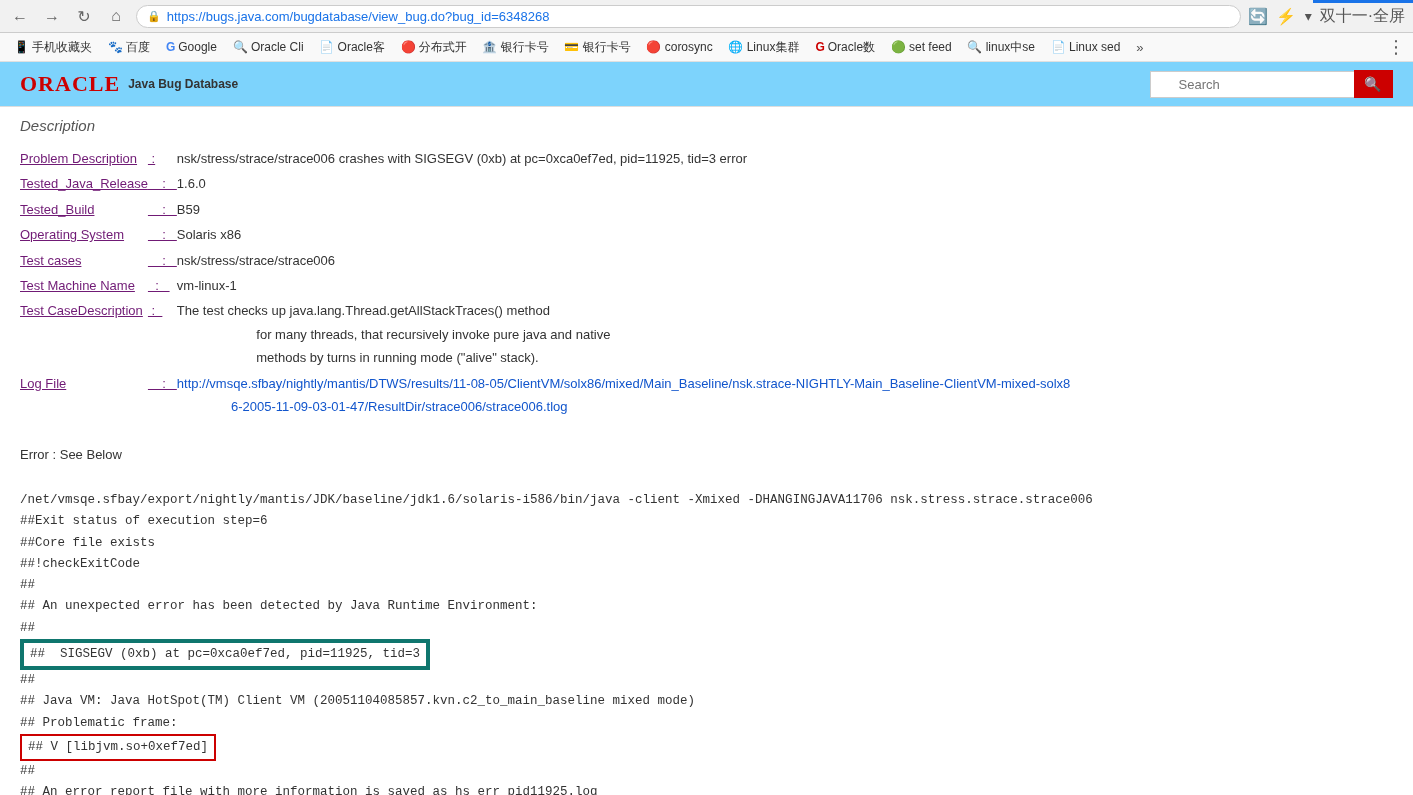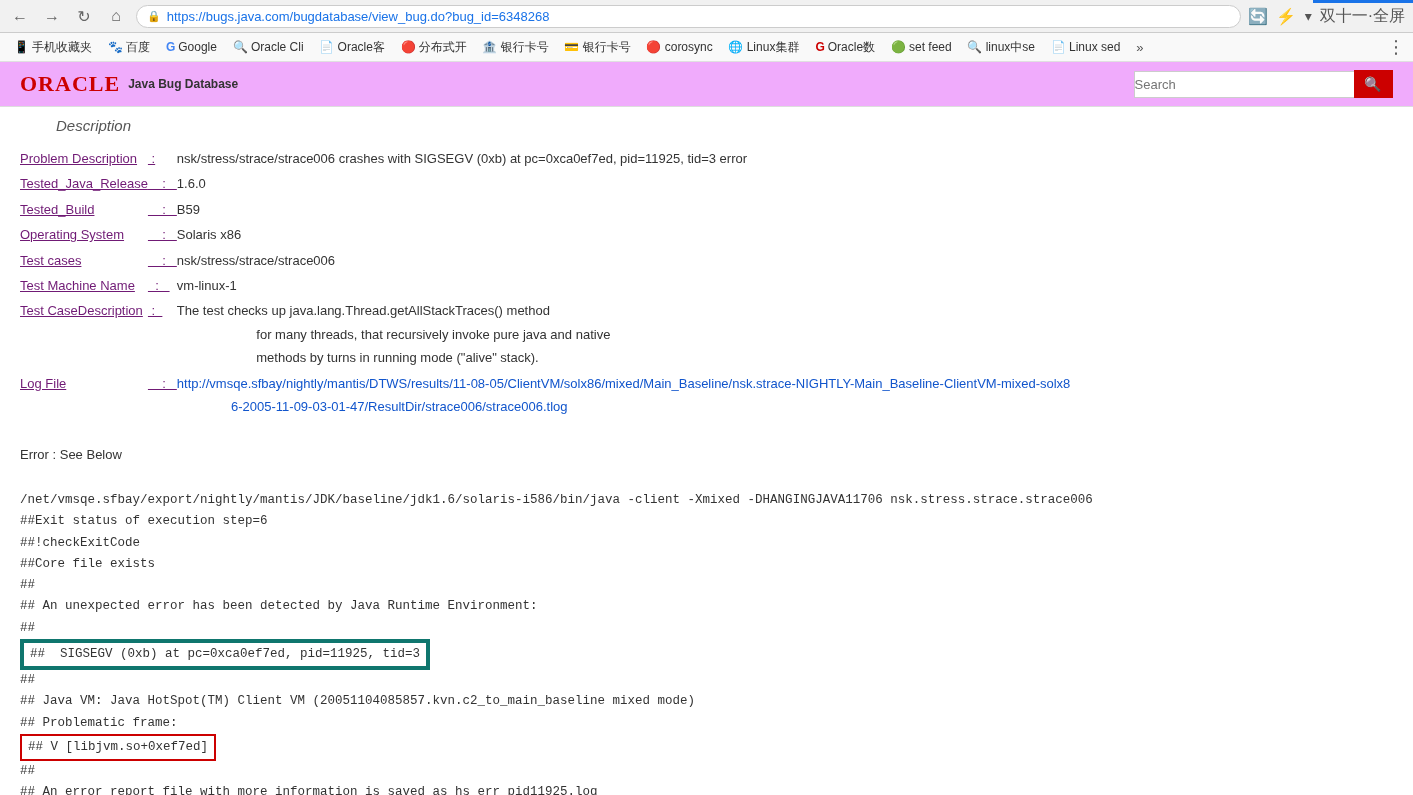--- a/index.html
+++ b/index.html
@@ -51,21 +51,21 @@
       color: #333;
       display: flex; align-items: center; gap: 3px;
       border-radius: 3px;
     }
     .bookmark-more {
       padding: 2px 6px; cursor: pointer; color: #555; font-size: 13px;
     }
 
     
     .oracle-header {
-      background: #f0abfc;
+      background: #7dd3fc;
       border-bottom: 1px solid #ddd;
       padding: 8px 20px;
       display: flex;
       align-items: center;
       justify-content: space-between;
     }
     .oracle-logo {
       display: flex; align-items: center; gap: 8px;
     }
     .oracle-logo-text {
@@ -77,24 +77,24 @@
     }
     .oracle-logo-subtitle {
       font-size: 12px;
       color: #333;
       font-weight: bold;
     }
     .search-box-wrapper {
       display: flex; align-items: center; gap: 0;
     }
     .search-input {
-      width: 220px;
+      width: 204px;
       border: 1px solid #ccc;
       border-right: none;
-      padding: 5px 0;
+      padding: 5px 28px;
       font-size: 13px;
       outline: none;
     }
     .search-btn {
       background: #cc0000;
       border: 1px solid #cc0000;
       color: #fff;
       padding: 5px 10px;
       cursor: pointer;
       font-size: 14px;
@@ -104,21 +104,20 @@
     
     .main-content {
       padding: 10px 20px;
       max-width: 1380px;
     }
     .section-title {
       font-size: 15px;
       color: #555;
       margin-bottom: 12px;
       font-style: italic;
-      margin-left: 36px;
     }
     .bug-detail {
       font-size: 13px;
       color: #333;
       line-height: 1.8;
     }
     .bug-detail table {
       border-collapse: collapse;
     }
     .bug-detail td {
@@ -303,22 +302,22 @@
       </tbody>
     </table>
 
     <br>
     <div style="margin-bottom: 24px;">Error : See Below</div>
 
     
     <div class="code-section">
       <span class="line">/net/vmsqe.sfbay/export/nightly/mantis/JDK/baseline/jdk1.6/solaris-i586/bin/java -client -Xmixed -DHANGINGJAVA11706 nsk.stress.strace.strace006</span>
       <span class="line">##Exit status of execution step=6</span>
+      <span class="line">##Core file exists</span>
       <span class="line">##!checkExitCode</span>
-      <span class="line">##Core file exists</span>
       <span class="line">##</span>
       <span class="line">## An unexpected error has been detected by Java Runtime Environment:</span>
       <span class="line">##</span>
       <span class="line">
         <span style="border: 4px solid #0f766e; display: inline-block; padding: 1px 6px;">##&nbsp;&nbsp;SIGSEGV (0xb) at pc=0xca0ef7ed, pid=11925, tid=3</span>
       </span>
       <span class="line">##</span>
       <span class="line">## Java VM: Java HotSpot(TM) Client VM (20051104085857.kvn.c2_to_main_baseline mixed mode)</span>
       <span class="line">## Problematic frame:</span>
       <span class="line">

